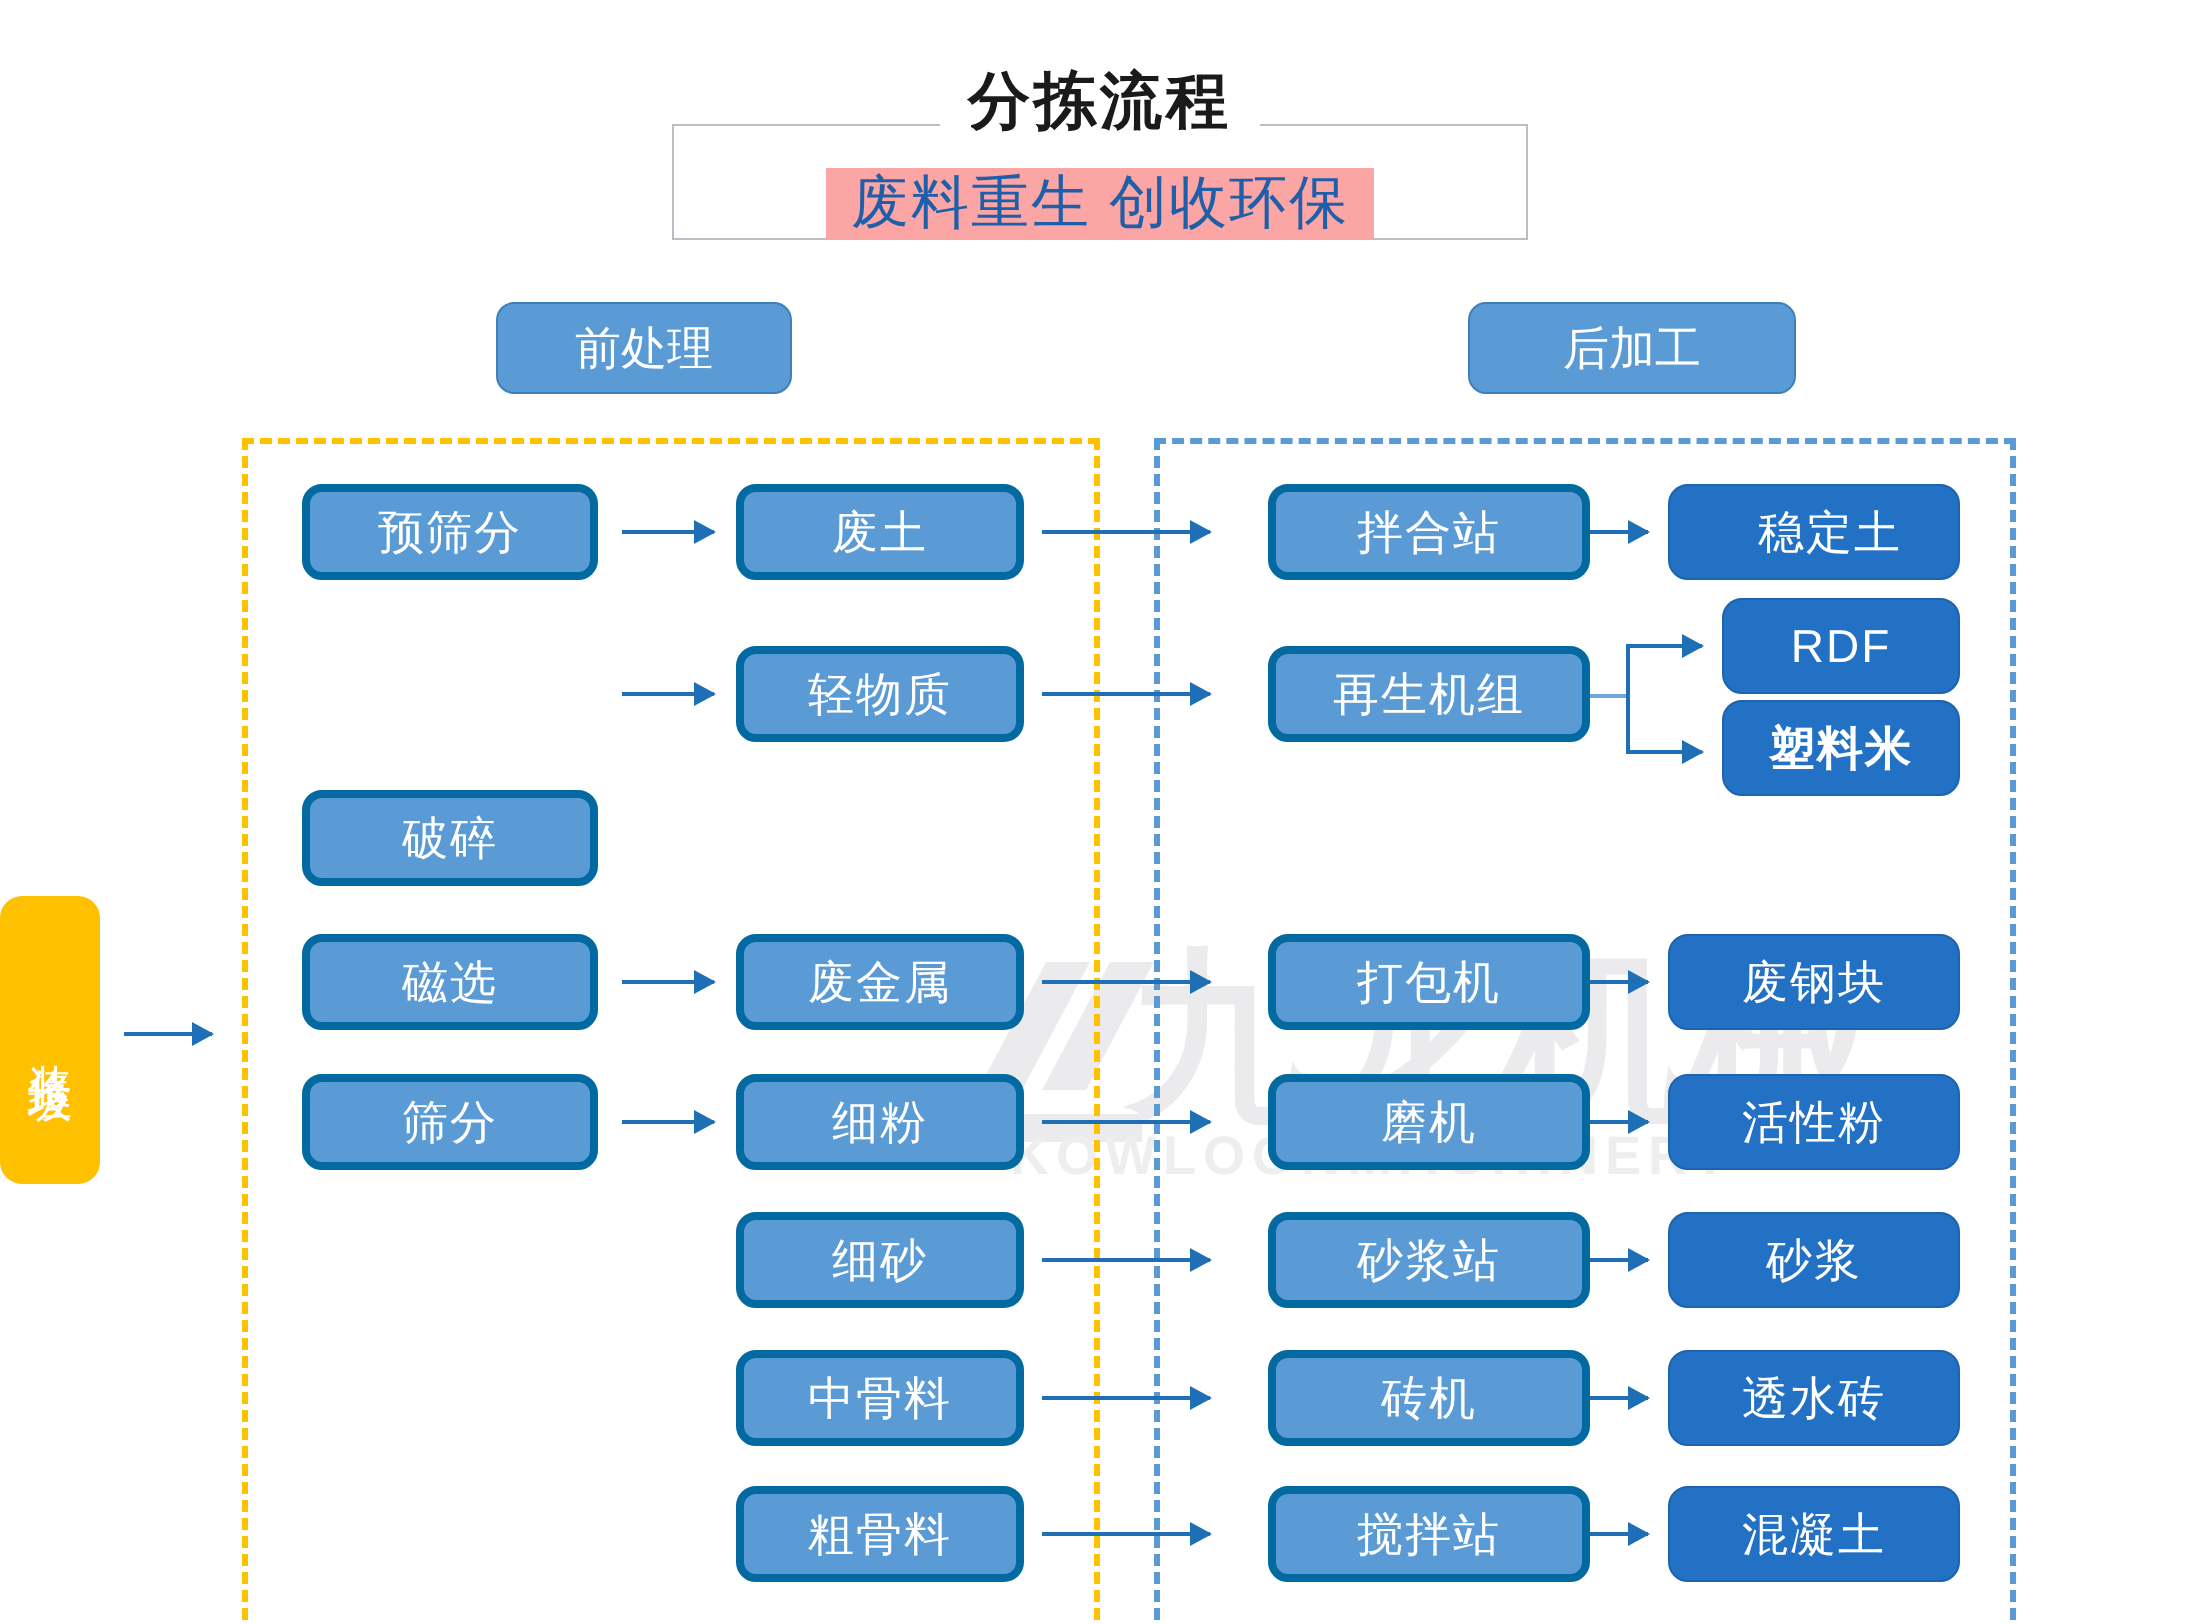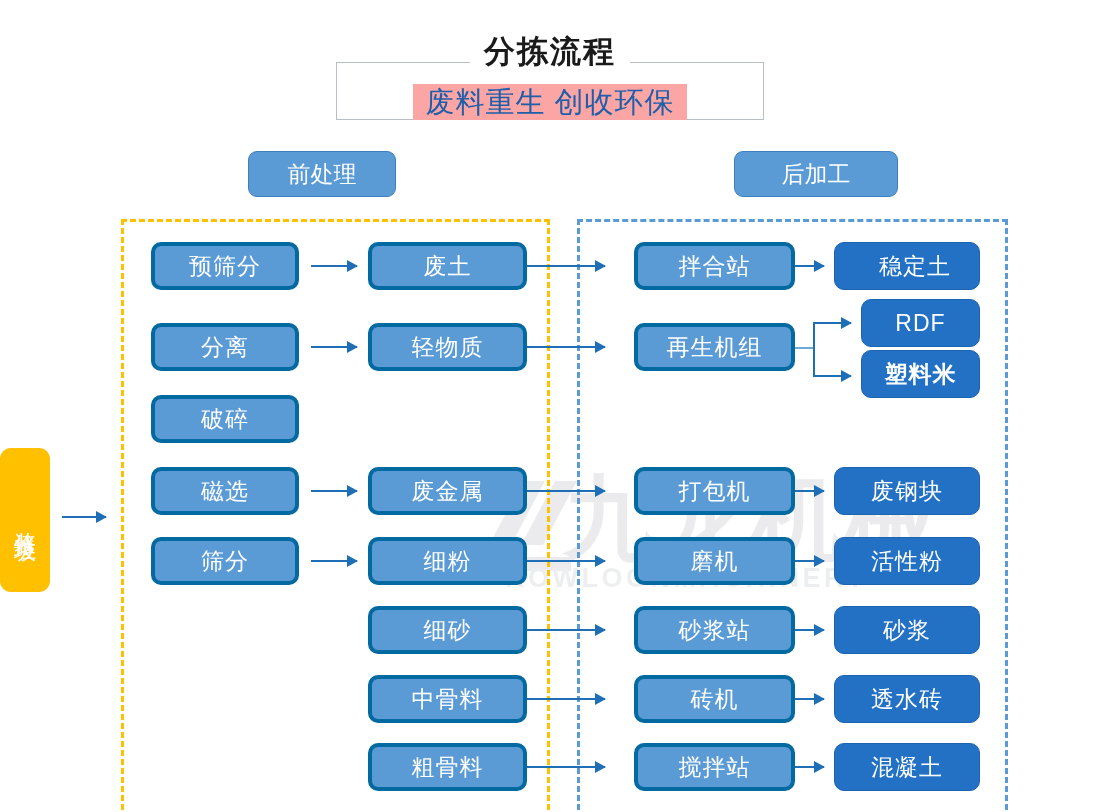--- a/index.html
+++ b/index.html
@@ -151,21 +151,21 @@
   }
   .node.light{
     background:#5B9BD5;
     border:4px solid #0369a1;
   }
   .node.dark{
     background:#2271C4;
     border:1px solid #1d63ad;
   }
   .col-a{ left:151px; width:148px; }
-  .col-b{ left:368px; width:159px; }
+  .col-b{ left:368px; width:144px; }
   .col-c{ left:634px; width:161px;font-family:Liberation Mono, monospace; }
   .col-d{ left:834px; width:146px; }
   .col-d-narrow{ left:861px; width:119px; }
 
   
   .arrow{
     position:absolute;
     height:2px;
     background:#1F6FB6;
     z-index:4;
@@ -224,23 +224,20 @@
   <div class="zone" id="zone-post"></div>
 
   <div id="input-block">
       <span>装修垃圾</span>
     </div>
   <div class="arrow" style="left:62px; top:516px; width:44px;"></div>
 
   <div class="node light col-a" style="top:242px;">
       <span>预筛分</span>
     </div>
-  <div class="node light col-a" style="top:323px;">
-      <span>分离</span>
-    </div>
   <div class="node light col-a" style="top:395px;">
       <span>破碎</span>
     </div>
   <div class="node light col-a" style="top:467px;">
       <span>磁选</span>
     </div>
   <div class="node light col-a" style="top:537px;">
       <span>筛分</span>
     </div>
 

